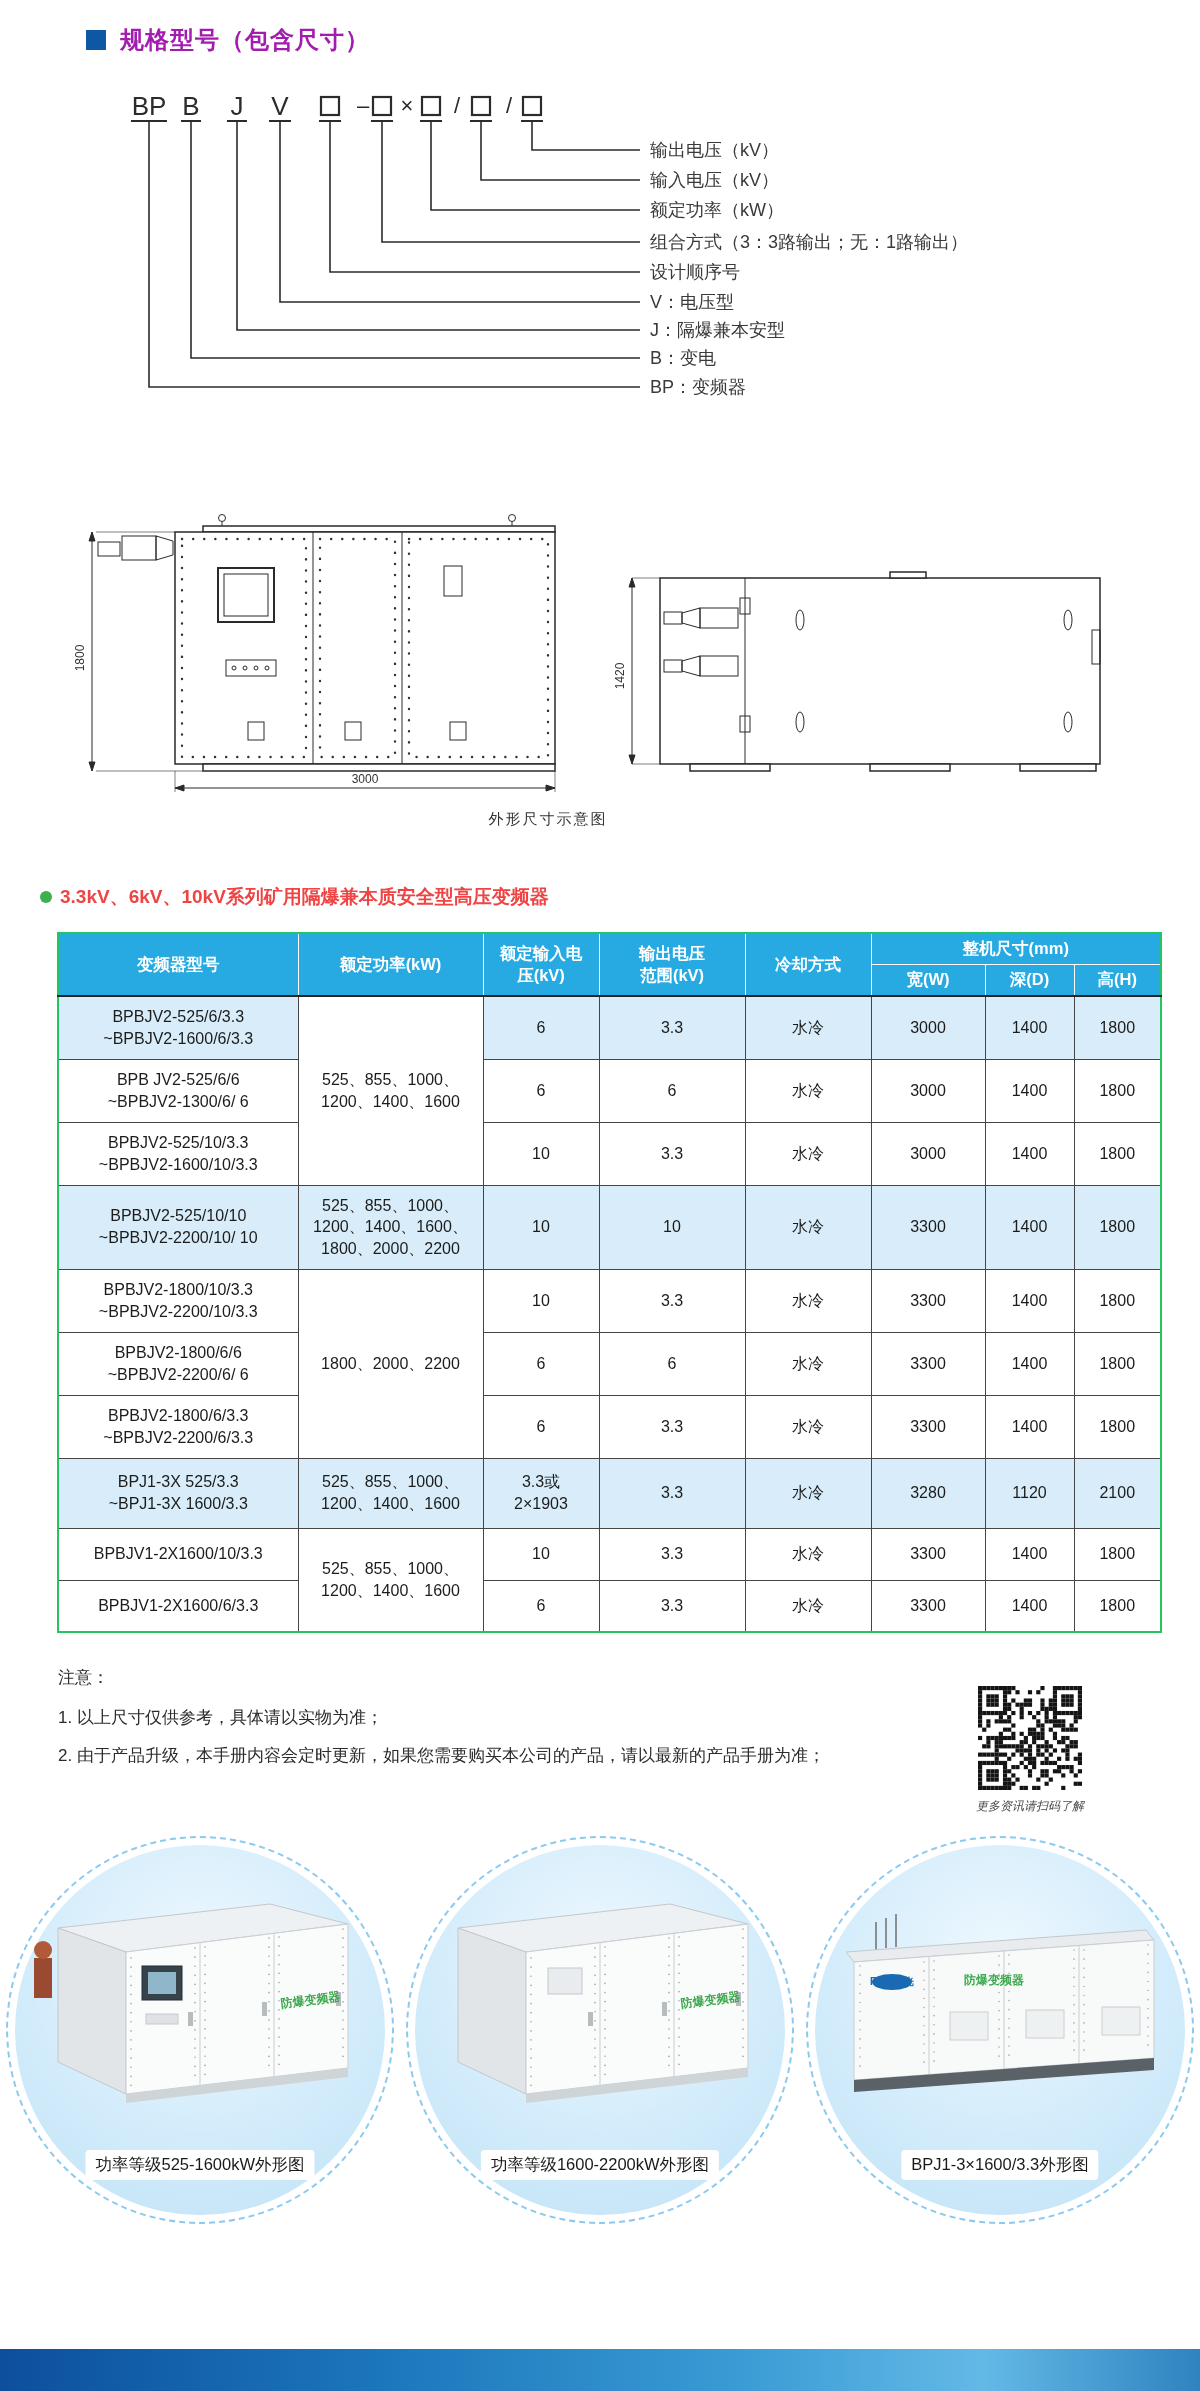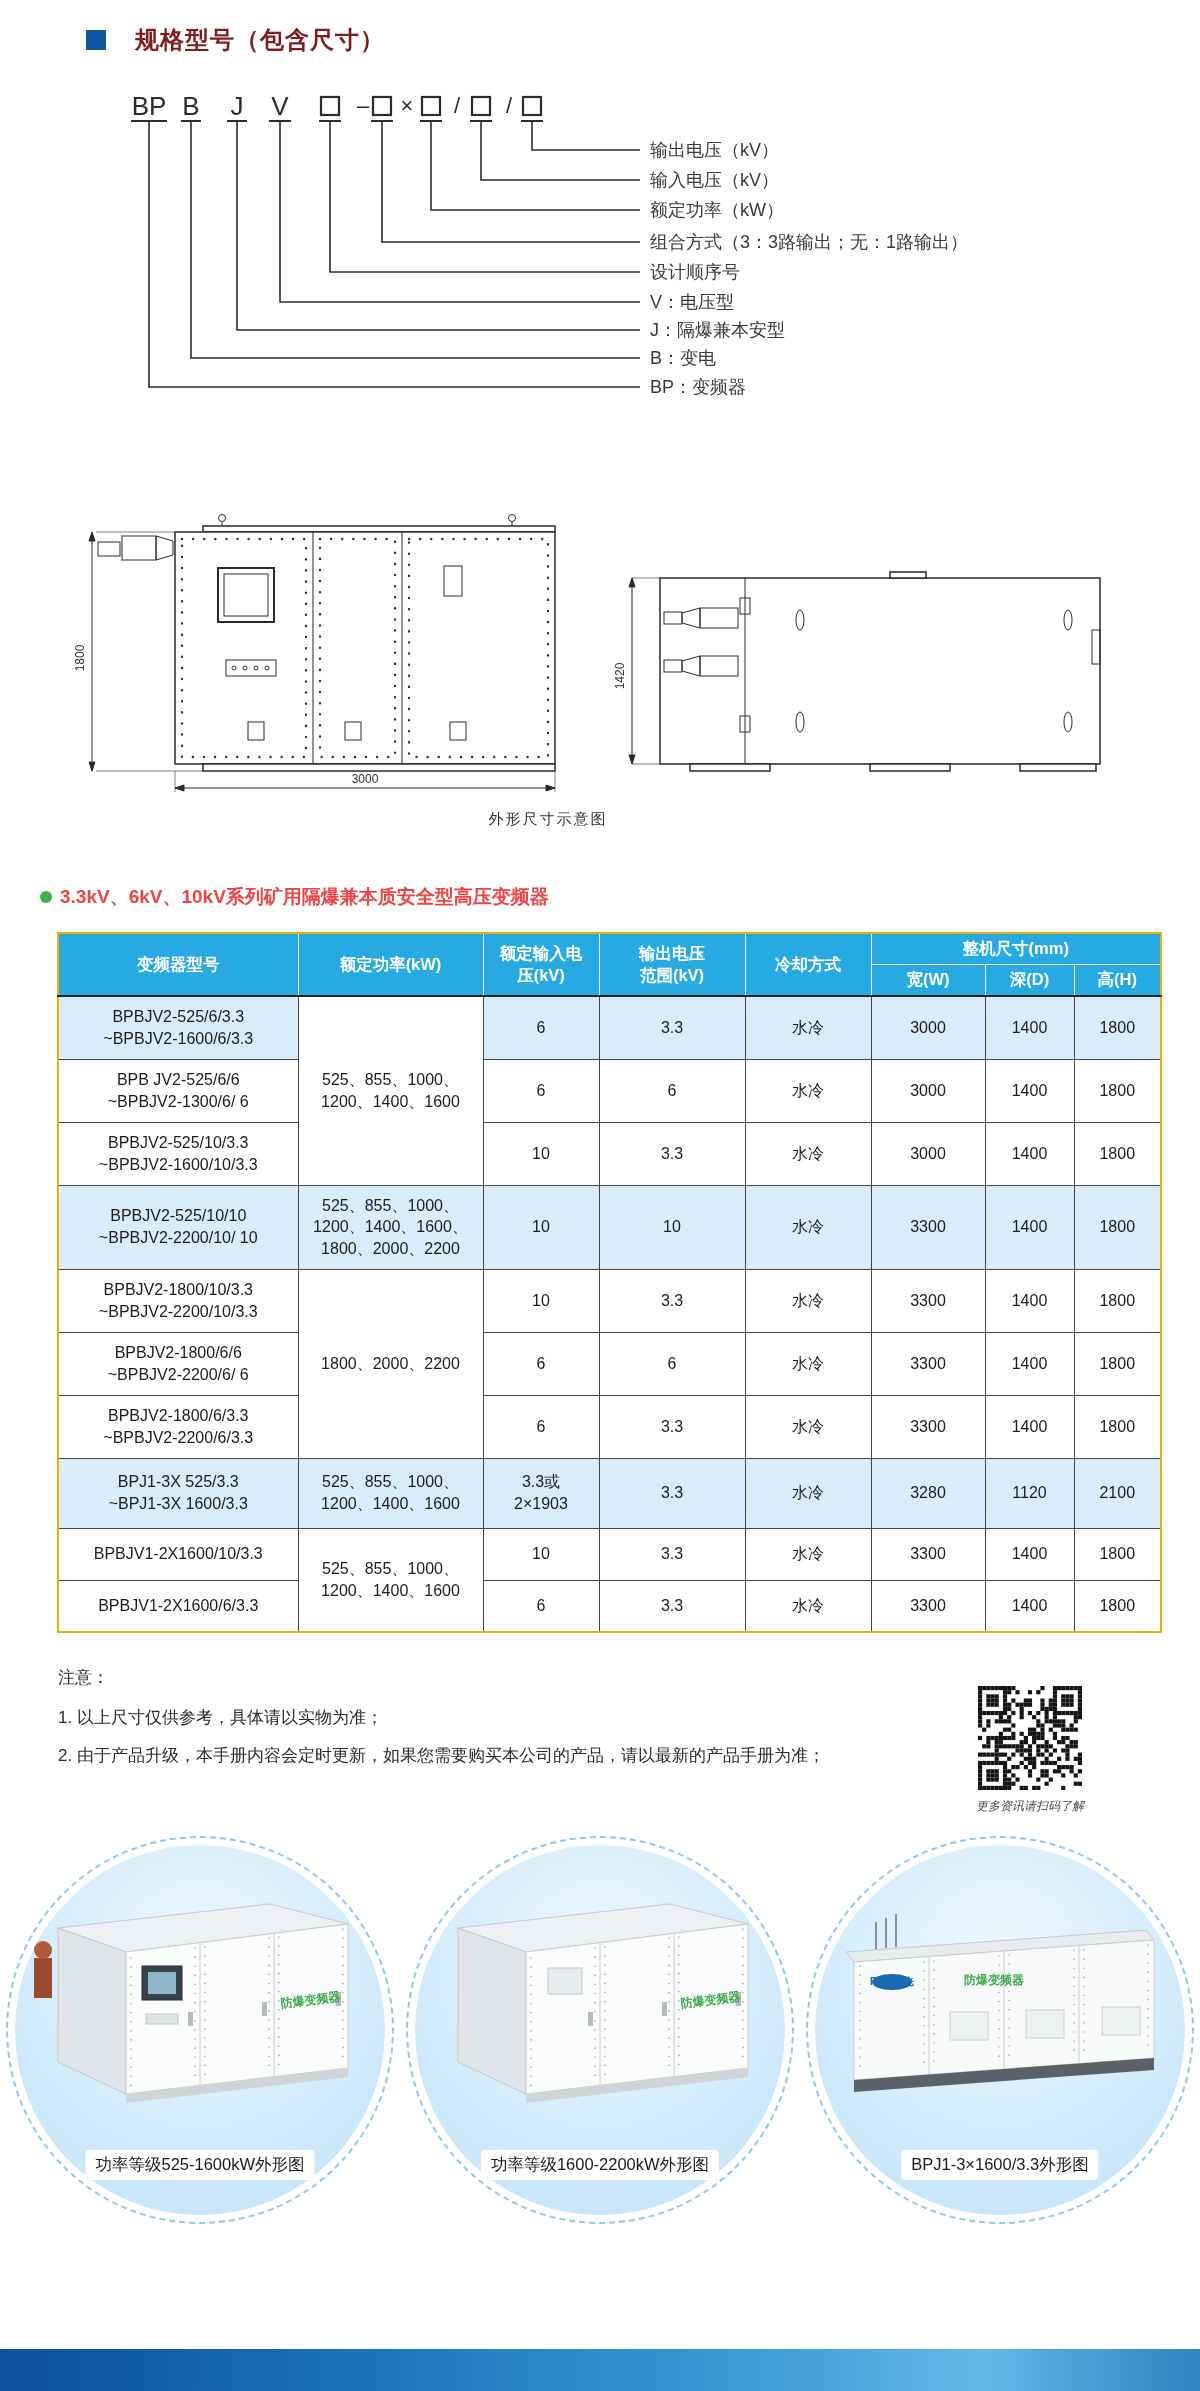--- a/index.html
+++ b/index.html
@@ -1,39 +1,39 @@
 <!DOCTYPE html>
 <html><head>
 <meta charset="utf-8">
 <style>
   html,body{margin:0;padding:0;background:#fff;}
   .page{position:relative;width:1200px;height:2391px;background:#fff;overflow:hidden;
         font-family:"Liberation Sans",sans-serif;color:#222;}
   
   .hdr{position:absolute;left:86px;top:24px;display:flex;align-items:center;}
   .hdr-sq{width:20px;height:20px;background:#0e57a3;margin-right:14px;}
-  .hdr-title{font-size:24px;font-weight:bold;color:#7f1d1d;letter-spacing:1px;margin-left:15px;}
+  .hdr-title{font-size:24px;font-weight:bold;color:#a21caf;letter-spacing:1px;}
   
   .diag,.draw{position:absolute;left:0;width:1200px;}
   .diag{top:58px;height:390px;}
   .draw{top:480px;height:350px;}
   svg text{font-family:"Liberation Sans",sans-serif;}
   .dletter{font-size:26px;fill:#2b2b2b;}
   .dsym{font-size:22px;fill:#2b2b2b;}
   .dlabel{font-size:18px;fill:#3a3a3a;}
   .dim{font-size:12px;fill:#333;}
   .draw-caption{position:absolute;top:810px;left:0;width:1096px;text-align:center;
                 font-size:15px;color:#333;letter-spacing:2px;}
   
   .section{position:absolute;left:40px;top:884px;display:flex;align-items:center;}
   .dot{width:12px;height:12px;border-radius:50%;background:#3cb04a;margin-right:8px;}
   .section-title{font-size:19px;font-weight:bold;color:#ef4444;}
   
   .spec{position:absolute;left:57px;top:932px;width:1103px;border-collapse:collapse;
-        border:2px solid #eab308;table-layout:fixed;}
+        border:2px solid #22c55e;table-layout:fixed;}
   .spec th{background:#27a9e1;color:#fff;font-size:16.5px;font-weight:600;
            border:1.5px solid #fff;padding:4px;}
   .spec th.thb{border-bottom:2px solid #242424;}
   .spec td{border:1px solid #454545;font-size:16px;color:#1c1c1c;text-align:center;
            vertical-align:middle;padding:6px 4px;line-height:1.35;}
   .spec tr.alt td{background:#d8edf9;}
   .spec td.pw{background:#fff !important;}
   .pre{white-space:pre-line;}
   .h63{height:63px;} .h84{height:84px;border-radius:15px;} .h70{height:70px;} .h52{height:52px;}
   

